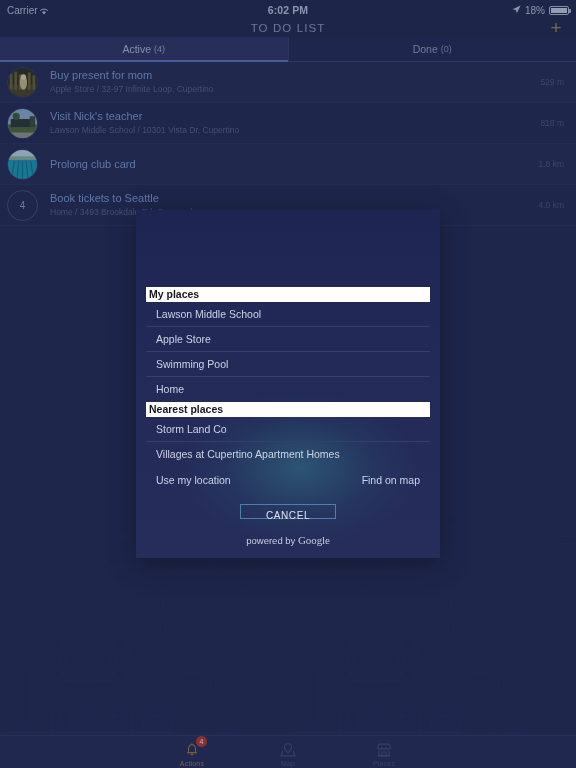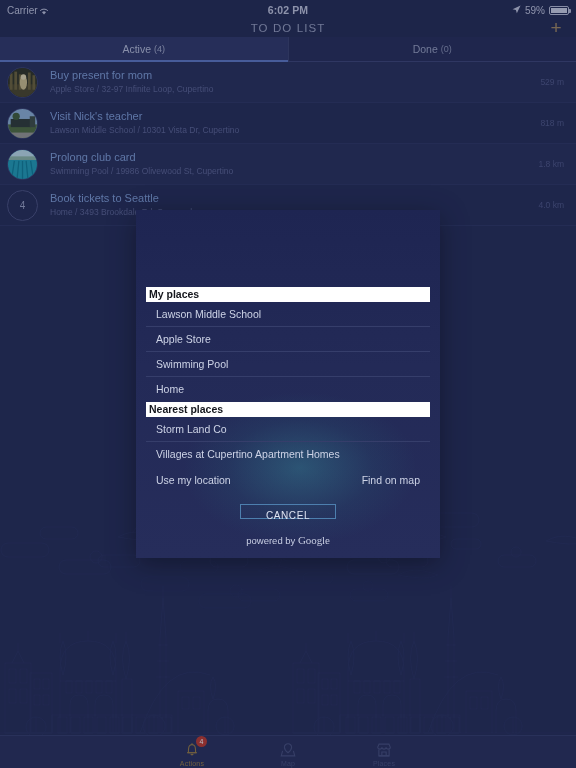--- a/index.html
+++ b/index.html
@@ -267,21 +267,21 @@
           </svg>
       </span>
     </div>
     <div class="sb-mid">6:02 PM</div>
     <div class="sb-right">
       <span class="loc-arrow">
         <svg width="9" height="9" viewBox="0 0 10 10">
             <path d="M9.5 .6 L.6 4.6 L4.3 5.6 L5.4 9.3 Z" fill="#c2c7dd"></path>
           </svg>
       </span>
-      <span>59%</span>
+      <span>18%</span>
       <span class="battery">
           <i></i>
         </span>
     </div>
   </div>
 
   <div class="navbar">
     <div class="nav-title">TO DO LIST</div>
     <div class="nav-add">+</div>
   </div>
@@ -350,21 +350,20 @@
               <path d="M4 32 L7 12"></path>
               <path d="M10 32 L12 12"></path>
               <path d="M16 32 L16 12"></path>
               <path d="M22 32 L20 12"></path>
               <path d="M28 32 L25 12"></path>
             </g>
           </svg>
       </div>
       <div class="todo-text">
         <div class="todo-title">Prolong club card</div>
-        <div class="todo-sub">Swimming Pool / 19986 Olivewood St, Cupertino</div>
       </div>
       <div class="todo-dist">1.8 km</div>
     </div>
 
     <div class="todo-row">
       <div class="thumb numbered">
         <span>4</span>
       </div>
       <div class="todo-text">
         <div class="todo-title">Book tickets to Seattle</div>

